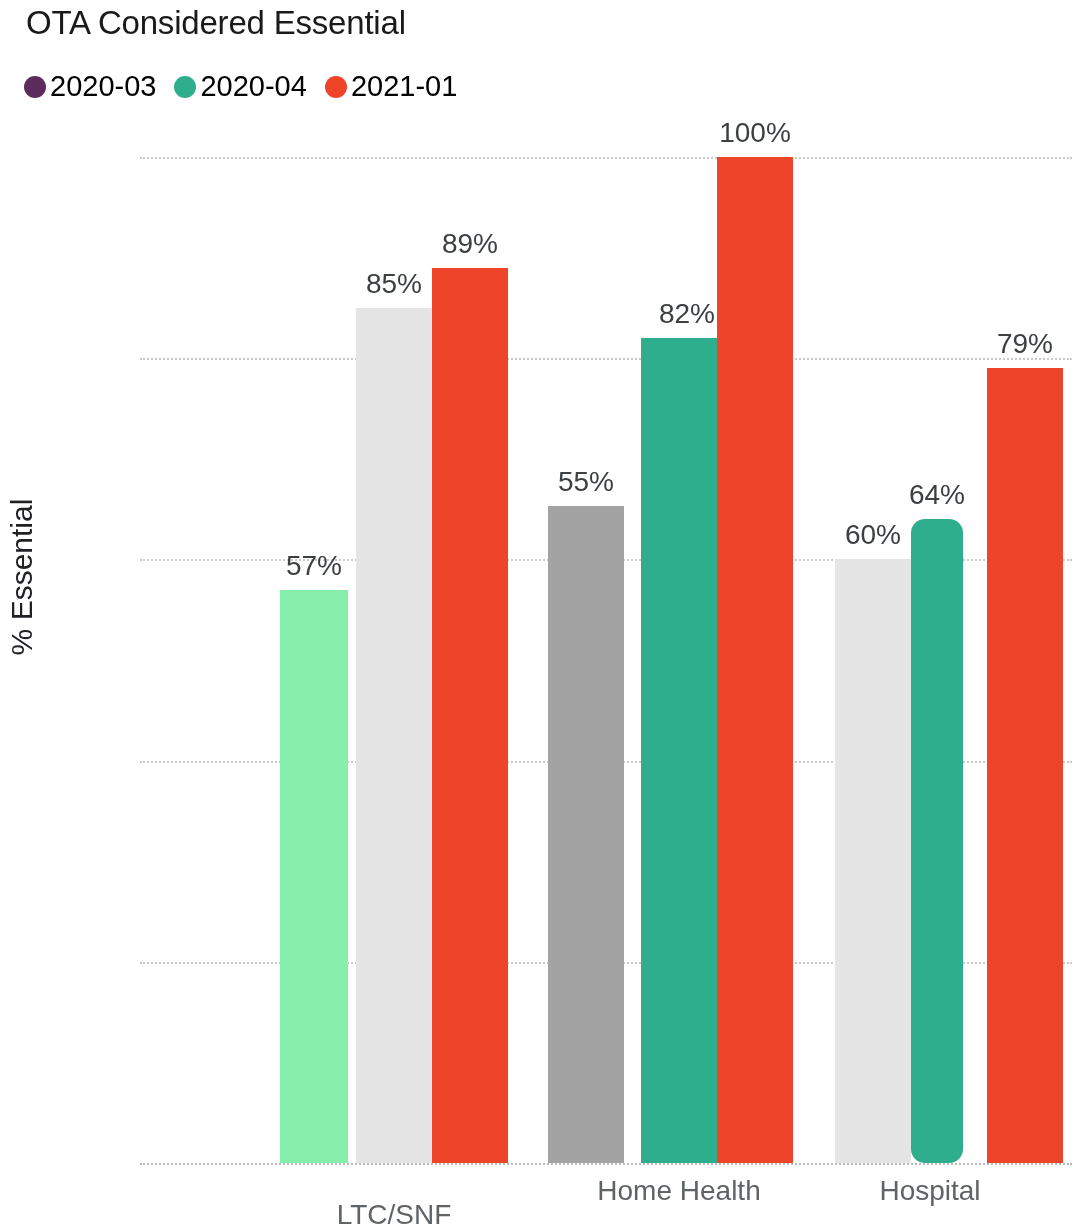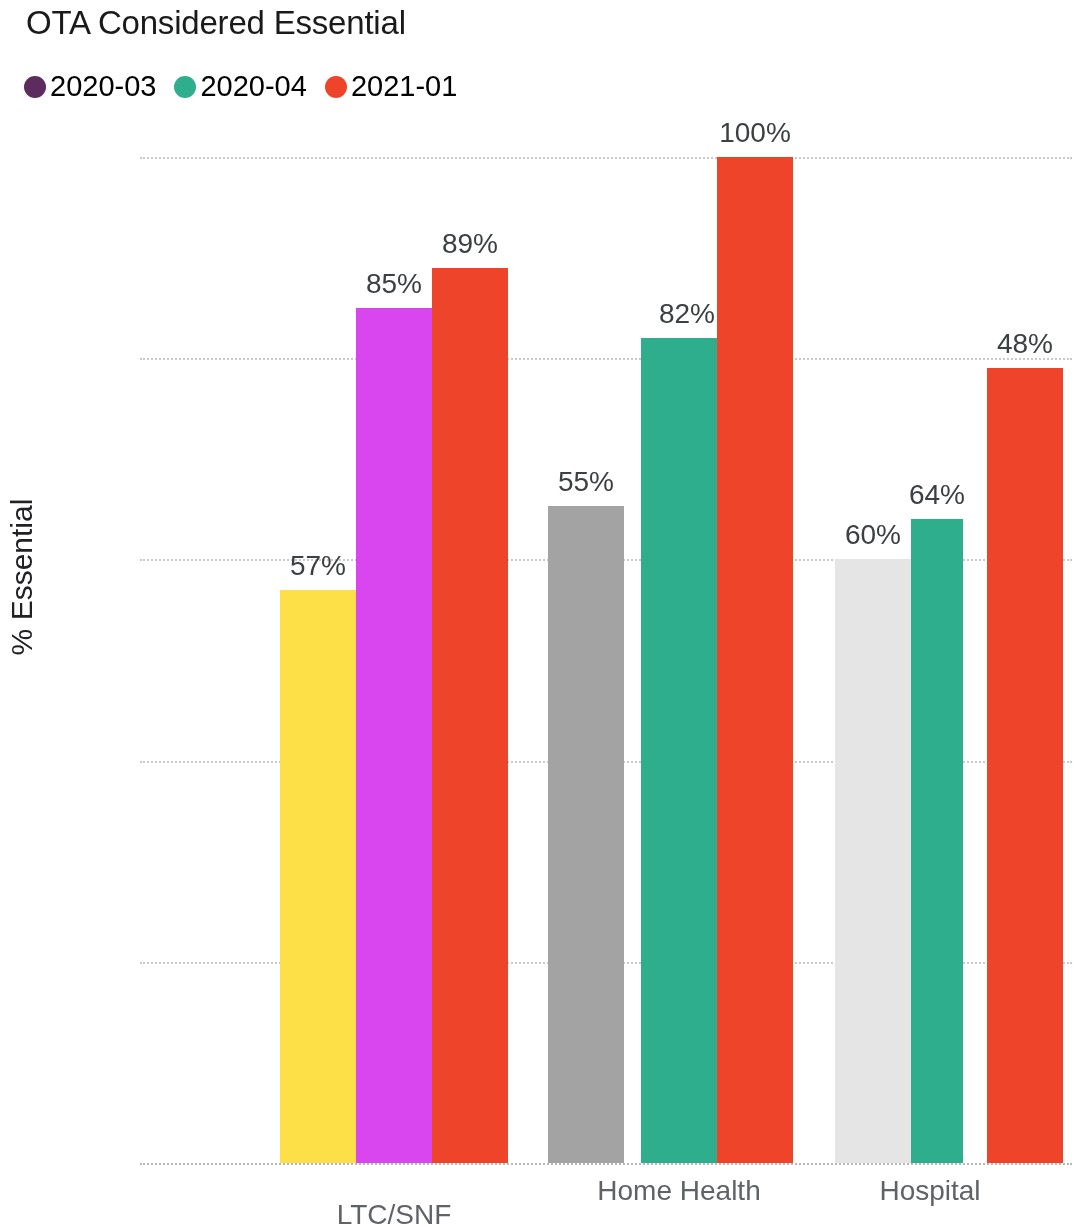--- a/index.html
+++ b/index.html
@@ -153,46 +153,46 @@
     <div id="gridlines">
         <div class="gridline baseline" style="top: 1006px;"></div>
         <div class="gridline" style="top: 804.8px;"></div>
         <div class="gridline" style="top: 603.6px;"></div>
         <div class="gridline" style="top: 402.4px;"></div>
         <div class="gridline" style="top: 201.2px;"></div>
         <div class="gridline" style="top: 0px;"></div>
       </div>
 
     <div id="bars">
-        <div class="bar" style="left: 140px; width: 76px; height: 573.42px; background: #fde047;">
+        <div class="bar" style="left: 140px; width: 68px; height: 573.42px; background: #86efac;">
           <span class="bar-value">57%</span>
         </div>
-        <div class="bar" style="left: 216px; width: 76px; height: 855.1px; background: #d946ef;">
+        <div class="bar" style="left: 216px; width: 76px; height: 855.1px; background: #e5e5e5;">
           <span class="bar-value">85%</span>
         </div>
         <div class="bar" style="left: 292px; width: 76px; height: 895.34px; background: rgb(238, 68, 41);">
           <span class="bar-value">89%</span>
         </div>
         <div class="bar" style="left: 408px; width: 76px; height: 657px; background: #a3a3a3;">
           <span class="bar-value">55%</span>
         </div>
         <div class="bar" style="left: 501px; width: 76px; height: 824.92px; background: rgb(46, 174, 140); padding-left: 16px;">
           <span class="bar-value">82%</span>
         </div>
         <div class="bar" style="left: 577px; width: 76px; height: 1006px; background: rgb(238, 68, 41); margin-top: 12px;">
           <span class="bar-value">100%</span>
         </div>
         <div class="bar" style="left: 695px; width: 76px; height: 603.6px; background: #e5e5e5;">
           <span class="bar-value">60%</span>
         </div>
-        <div class="bar" style="left: 771px; width: 52px; height: 643.84px; background: rgb(46, 174, 140);">
+        <div class="bar" style="left: 771px; width: 52px; height: 643.84px; background: rgb(46, 174, 140); border-radius: 14px;">
           <span class="bar-value">64%</span>
         </div>
         <div class="bar" style="left: 847px; width: 76px; height: 794.74px; background: rgb(238, 68, 41);">
-          <span class="bar-value">48%</span>
+          <span class="bar-value">79%</span>
         </div>
       </div>
   </div>
 
   <div id="xticks">
       <div class="xtick-label" style="left: 394px; margin-top: 24px;">LTC/SNF</div>
       <div class="xtick-label" style="left: 679px;">Home Health</div>
       <div class="xtick-label" style="left: 930px;">Hospital</div>
     </div>
 </div>

